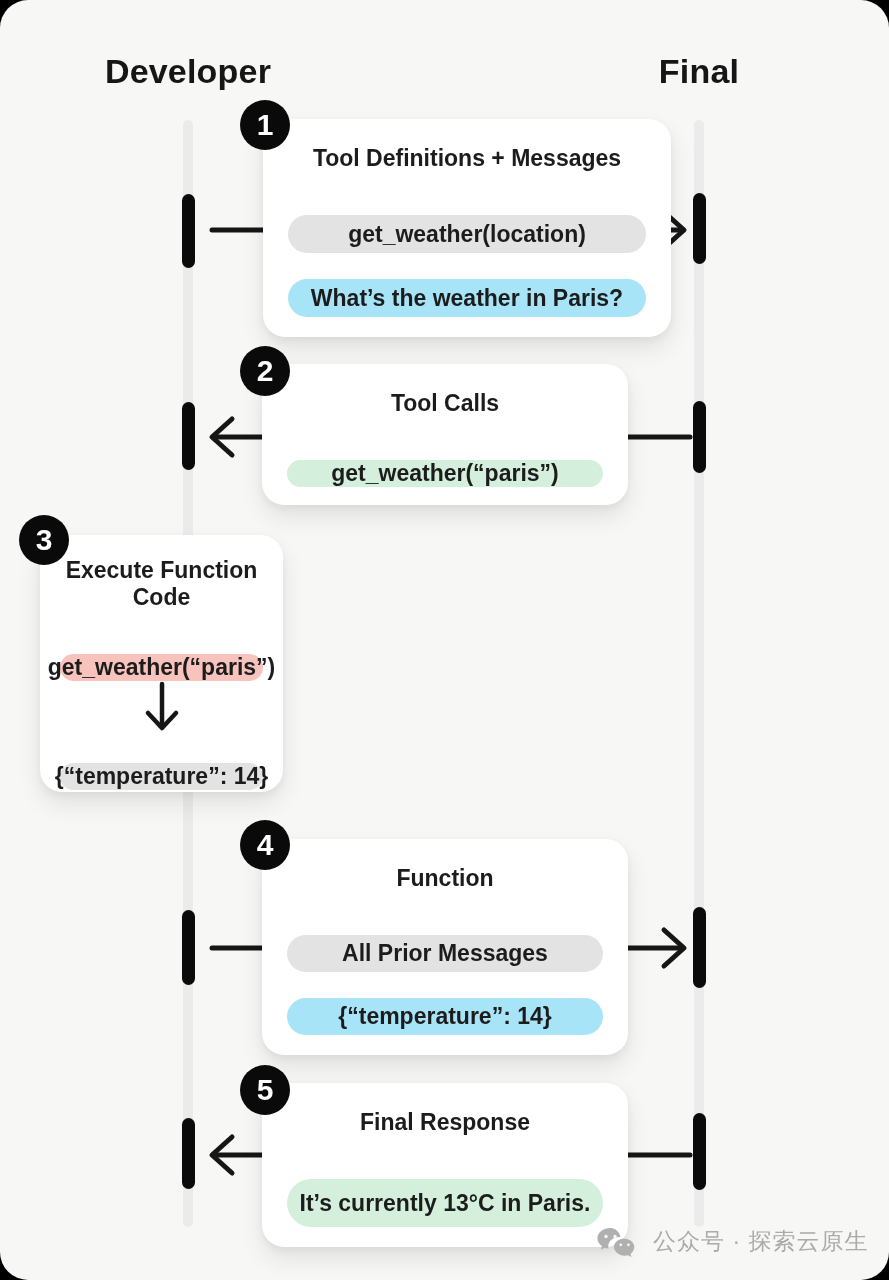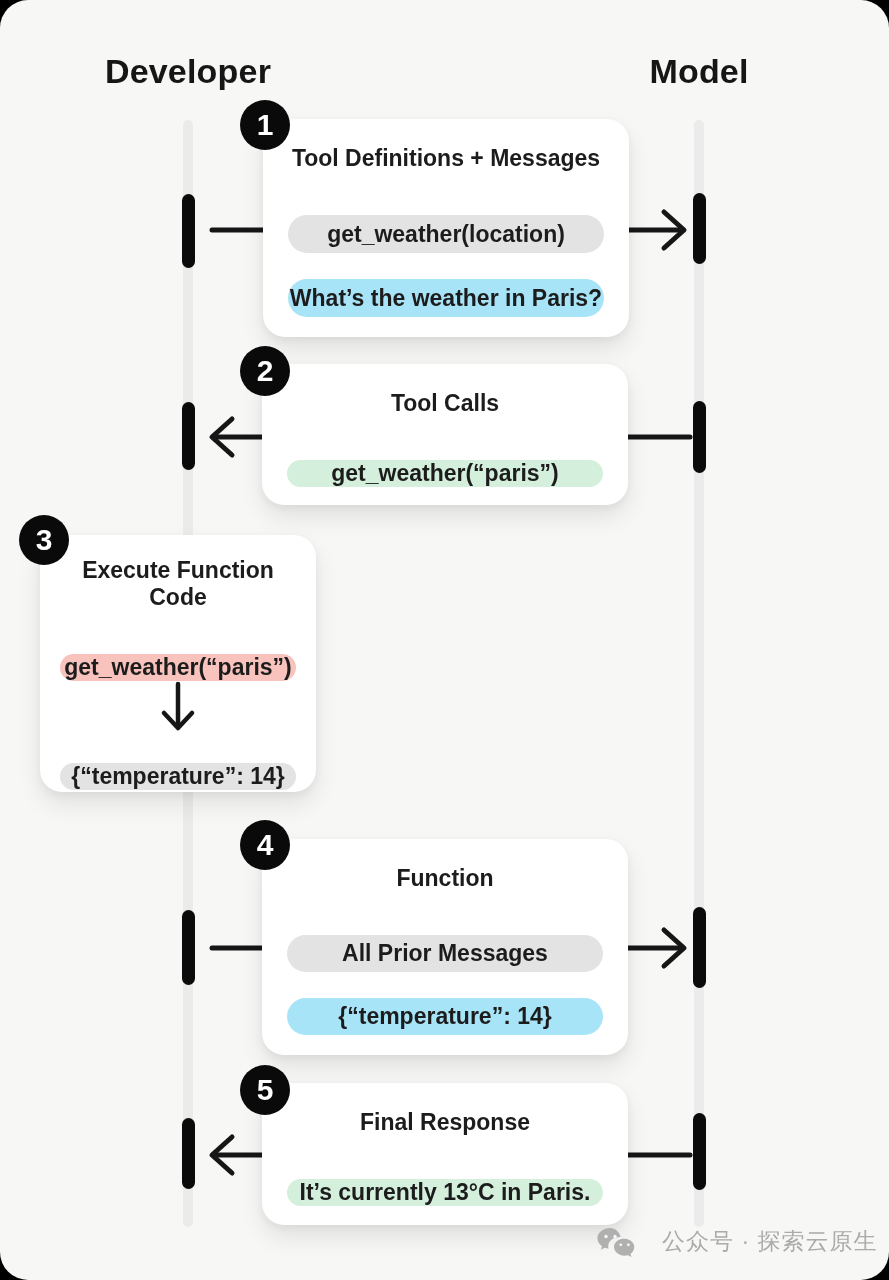--- a/index.html
+++ b/index.html
@@ -28,47 +28,47 @@
 
   .arrows{position:absolute;inset:0;z-index:2;}
 
   .card{position:absolute;background:#fff;border-radius:22px;z-index:3;
     box-shadow:0 12px 24px rgba(0,0,0,.09),0 3px 8px rgba(0,0,0,.05);
     box-sizing:border-box;padding:24px 25px 20px;display:flex;flex-direction:column;}
   .card-title{text-align:center;font-size:23px;font-weight:600;color:#1c1c1c;margin:2px 0 15px;}
   .pill{height:61px;border-radius:26px;display:flex;align-items:center;justify-content:center;
     font-size:23px;font-weight:600;color:#1c1c1c;white-space:nowrap;margin-top:28px;}
   .pill + .pill{margin-top:26px;}
-  .card1{left:263px;top:119px;width:366px;height:218px;}
+  .card1{left:263px;top:119px;width:408px;height:218px;}
   .card2{left:262px;top:364px;width:366px;height:141px;}
-  .card3{left:40px;top:535px;width:276px;height:257px;padding:20px 20px 16px;}
+  .card3{left:40px;top:535px;width:243px;height:257px;padding:20px 20px 16px;}
   .card3 .pill{height:58px;}
   .card4{left:262px;top:839px;width:366px;height:216px;}
-  .card5{left:262px;top:1083px;width:366px;height:142px;}
+  .card5{left:262px;top:1083px;width:366px;height:164px;}
   .down-arrow-wrap{height:62px;display:flex;align-items:center;justify-content:center;}
 
   .badge{position:absolute;width:50px;height:50px;border-radius:50%;background:#0a0a0a;color:#fff;
     display:flex;align-items:center;justify-content:center;font-size:30px;font-weight:700;z-index:4;}
   .b1{left:240px;top:100px;}
   .b2{left:240px;top:346px;}
   .b3{left:19px;top:515px;}
   .b4{left:240px;top:820px;}
   .b5{left:240px;top:1065px;}
 
-  .watermark{position:absolute;left:596px;top:1226px;display:flex;align-items:center;gap:26px;z-index:5;}
+  .watermark{position:absolute;left:596px;top:1226px;display:flex;align-items:center;gap:17px;z-index:5;}
   .watermark-text{font-size:23px;color:#ababab;letter-spacing:1px;white-space:nowrap;}
 </style>
 </head>
 <body>
 
 <div class="stage">
   <div class="canvas">
 
     <div class="actor-label actor-dev">Developer</div>
-    <div class="actor-label actor-model">Model</div>
+    <div class="actor-label actor-model">Final</div>
 
     <div class="lifeline lifeline-dev"></div>
     <div class="lifeline lifeline-model"></div>
 
     <div class="actbar ab-d1"></div>
     <div class="actbar ab-m1"></div>
     <div class="actbar ab-d2"></div>
     <div class="actbar ab-m2"></div>
     <div class="actbar ab-d4"></div>
     <div class="actbar ab-m4"></div>

